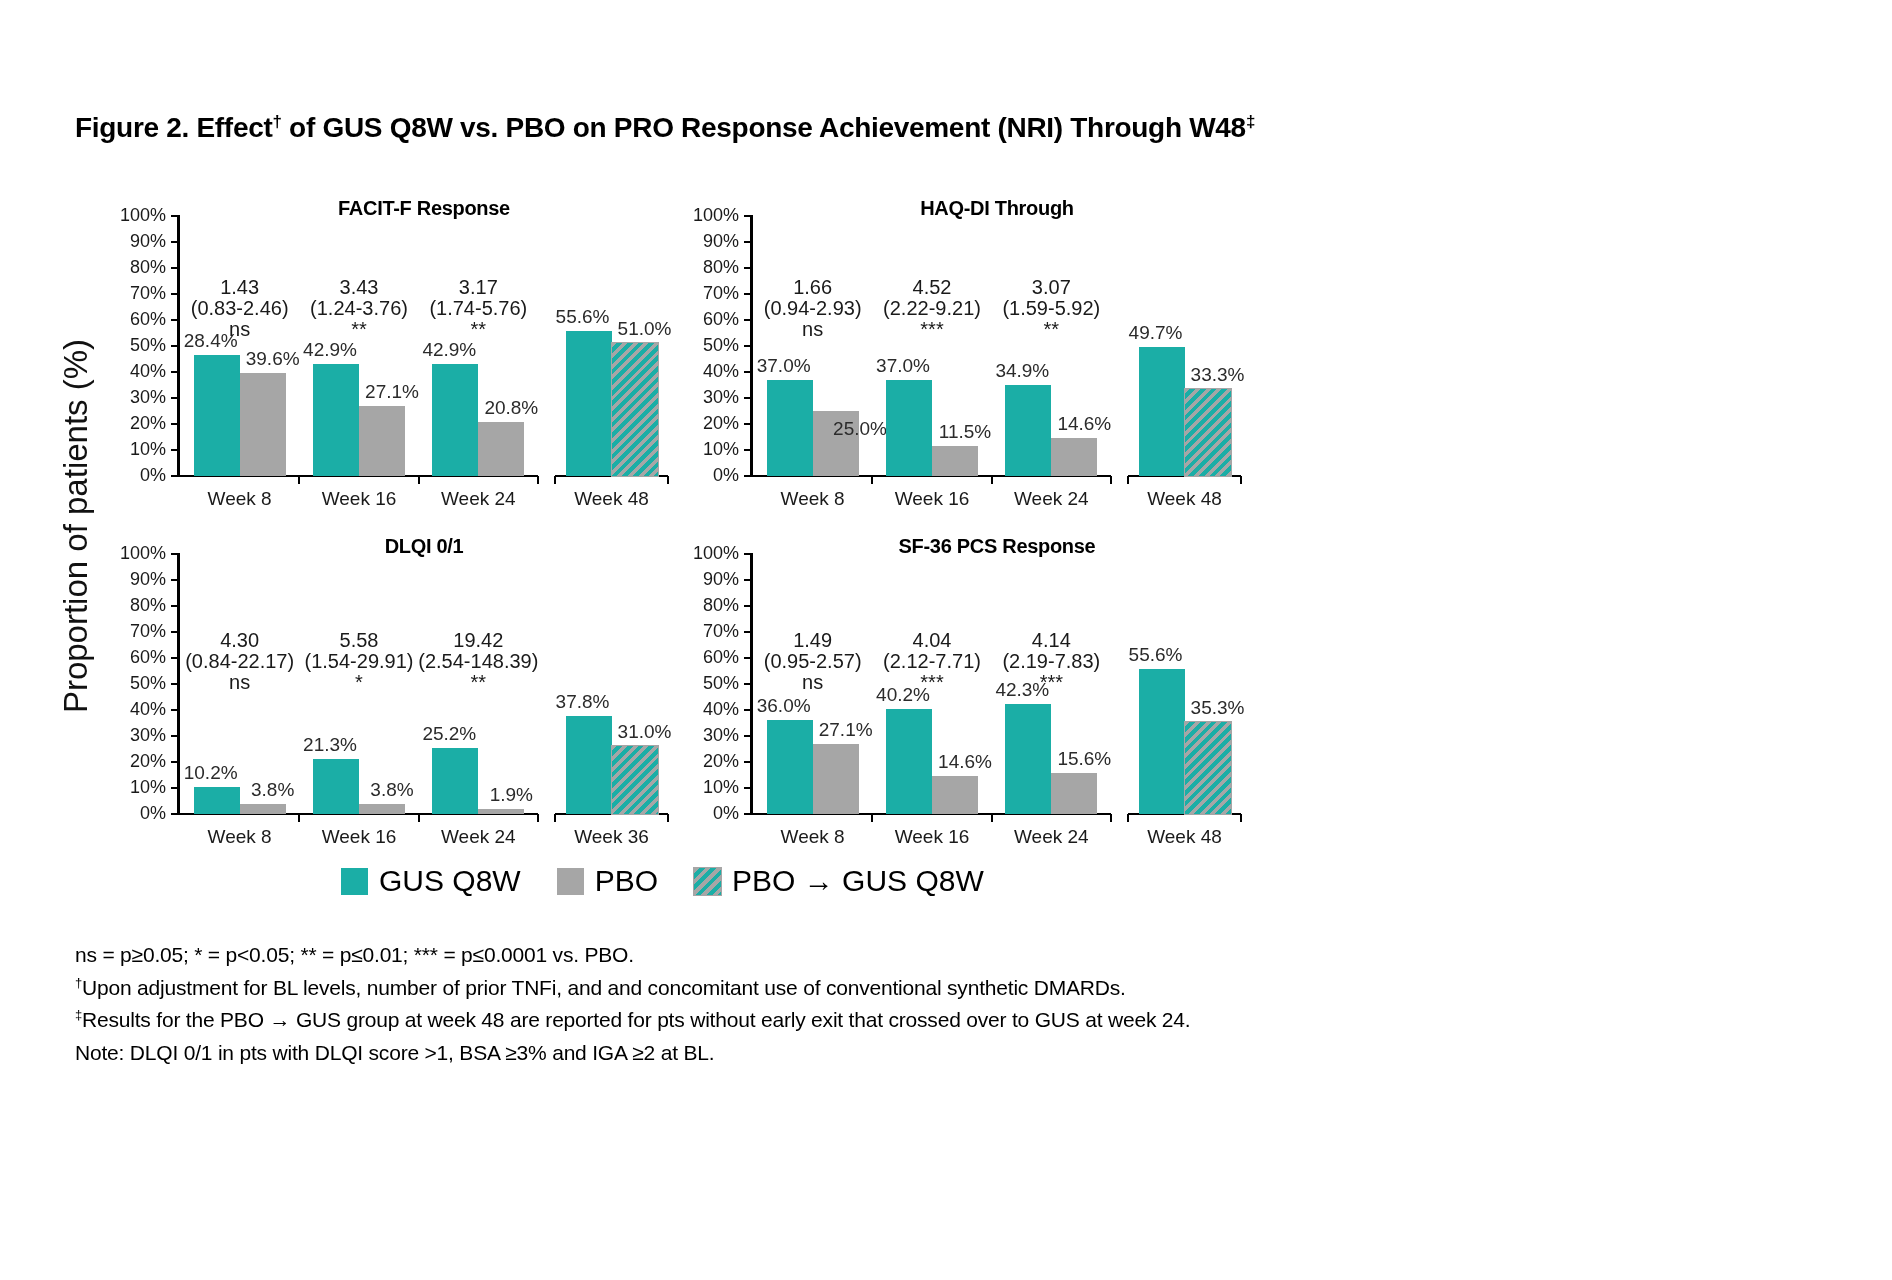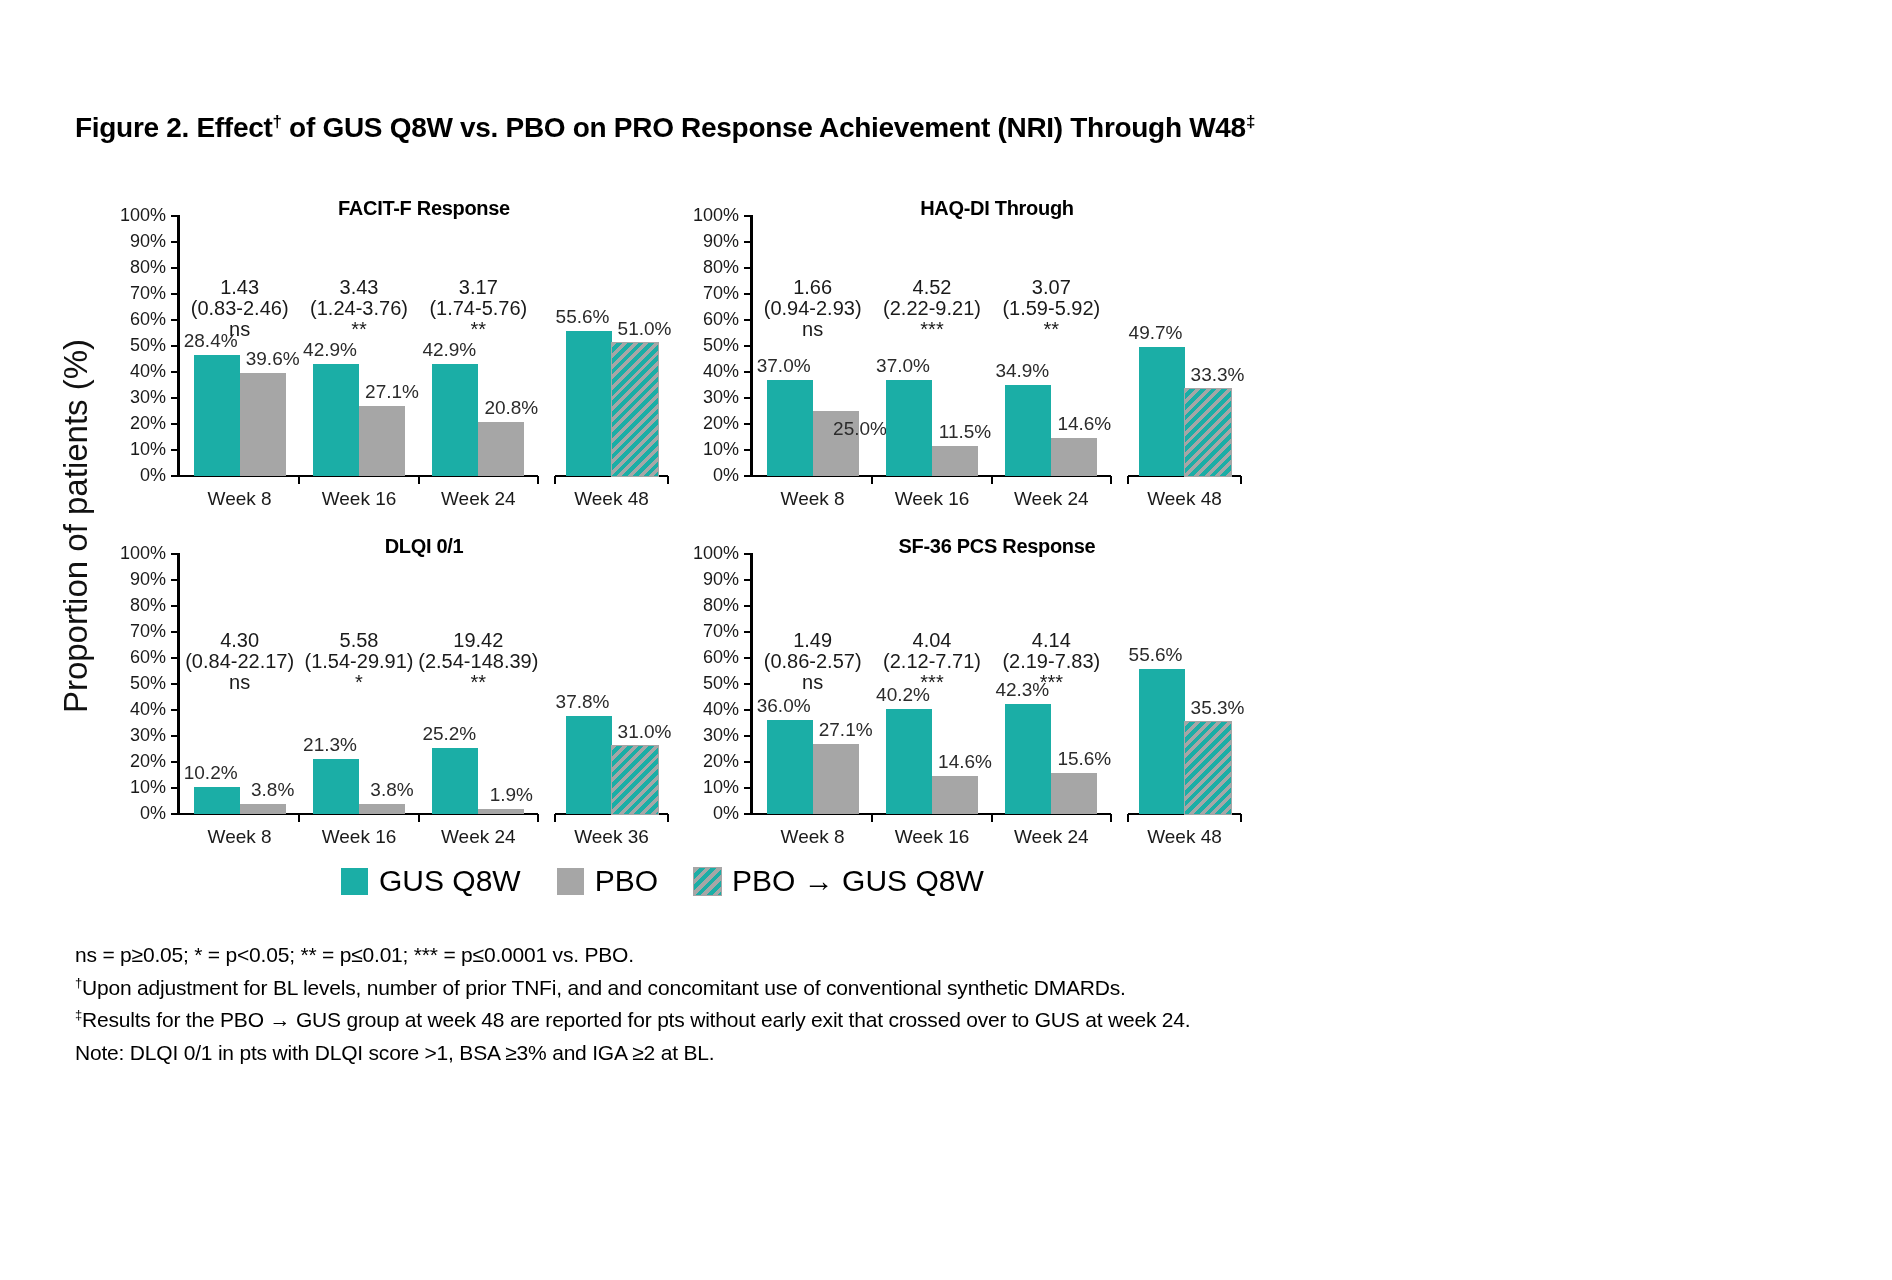--- a/index.html
+++ b/index.html
@@ -281,21 +281,21 @@
     <div class="ytick-label" style="left: -16px; top: 61px;">90%</div>
     <div class="ytick" style="left: 41px; top: 45px; width: 9px; height: 2px;"></div>
     <div class="ytick-label" style="left: -16px; top: 35px;">100%</div>
     <div class="bar bar-gus" style="left: 63.6667px; top: 212.4px; height: 93.6px;"></div>
     <div class="bar-label" style="left: 80.6667px; top: 187.4px;">36.0%</div>
     <div class="bar bar-pbo" style="left: 109.667px; top: 235.54px; height: 70.46px;"></div>
     <div class="bar-label" style="left: 142.667px; top: 210.54px;">27.1%</div>
     <div class="xcat-label" style="left: 39.6667px; top: 318px;">Week 8</div>
     <div class="annot" style="left: 4.66667px; top: 122px;">
       <div>1.49</div>
-      <div>(0.86-2.57)</div>
+      <div>(0.95-2.57)</div>
       <div>ns</div>
     </div>
     <div class="bar bar-gus" style="left: 183px; top: 201.48px; height: 104.52px;"></div>
     <div class="bar-label" style="left: 200px; top: 176.48px;">40.2%</div>
     <div class="bar bar-pbo" style="left: 229px; top: 268.04px; height: 37.96px;"></div>
     <div class="bar-label" style="left: 262px; top: 243.04px;">14.6%</div>
     <div class="xcat-label" style="left: 159px; top: 318px;">Week 16</div>
     <div class="annot" style="left: 124px; top: 122px;">
       <div>4.04</div>
       <div>(2.12-7.71)</div>

